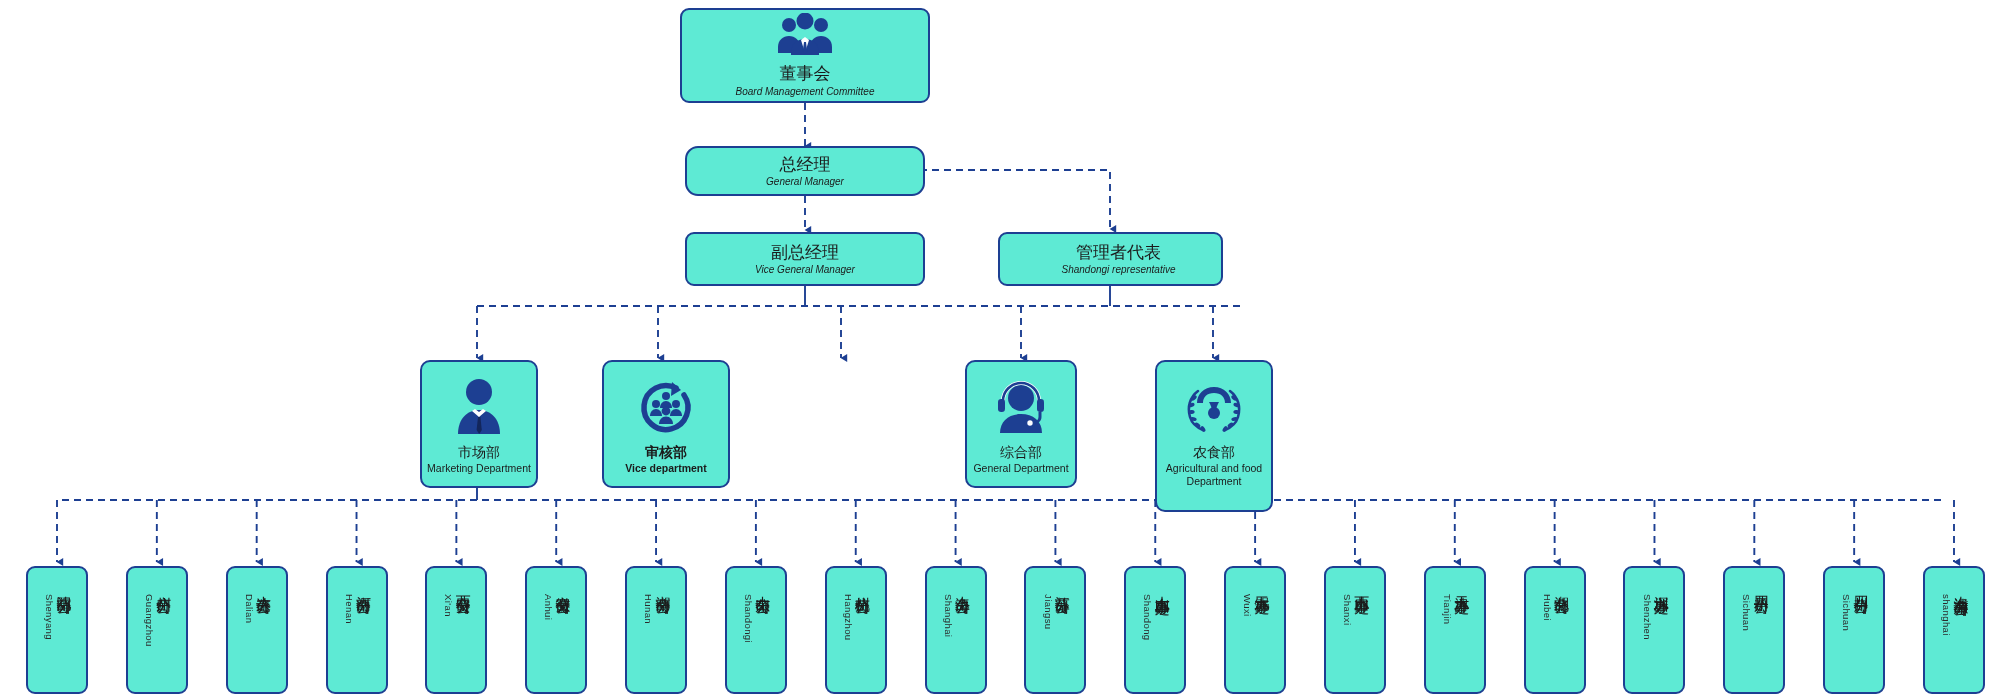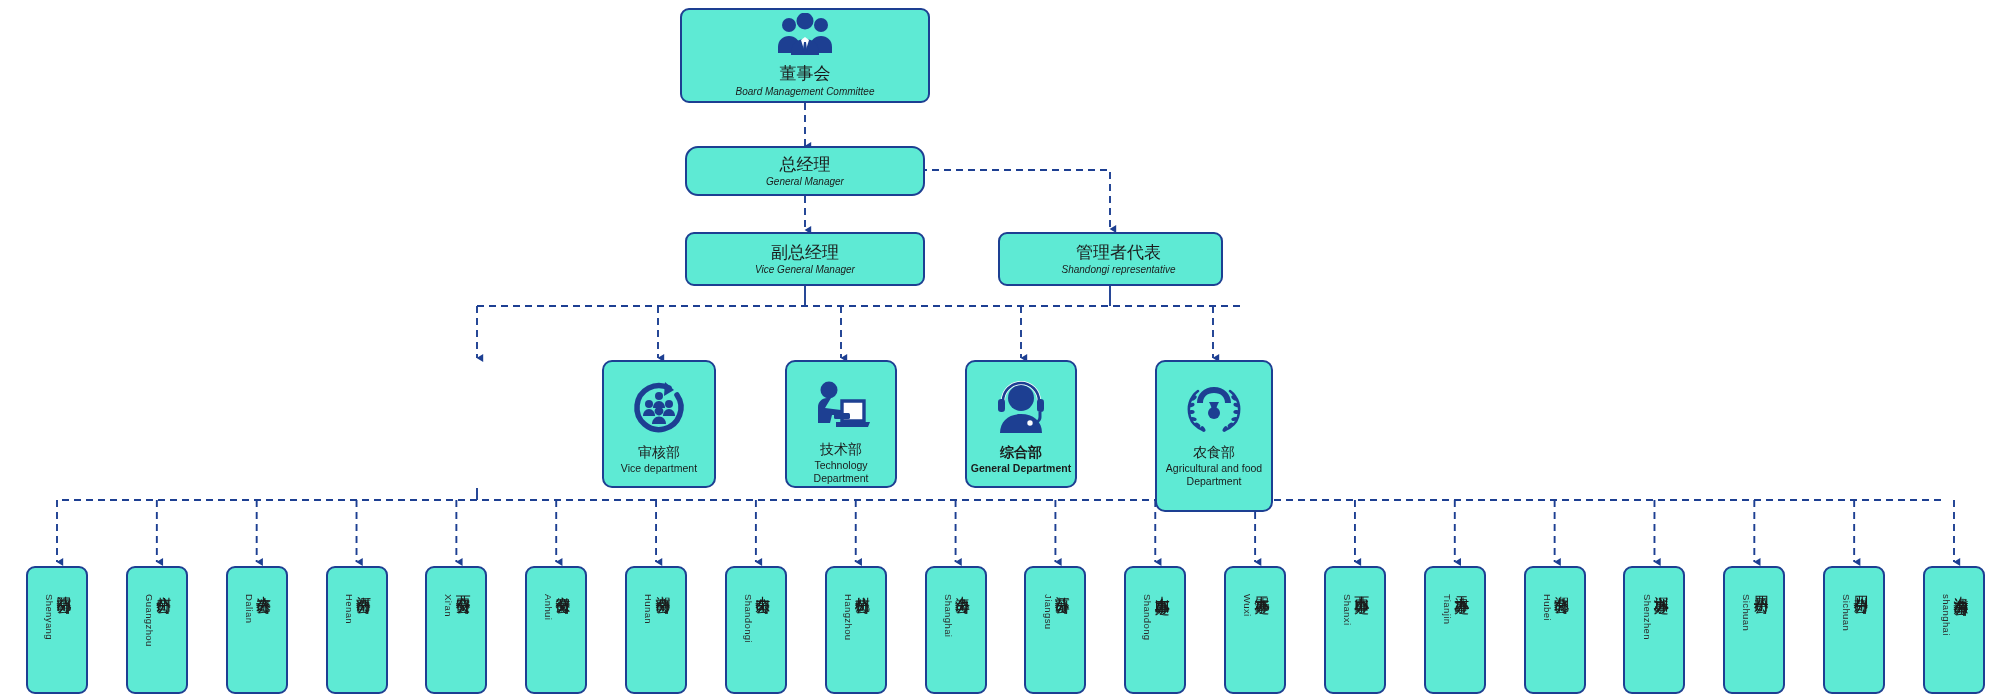--- a/index.html
+++ b/index.html
@@ -150,57 +150,56 @@
   <div class="node exec" style="left:685px;top:232px;width:240px;height:54px;">
     <span class="cn">副总经理</span>
     <span class="en">Vice General Manager</span>
   </div>
 
   <div class="node exec" style="left:998px;top:232px;width:225px;height:54px;padding-left:16px;">
     <span class="cn">管理者代表</span>
     <span class="en">Shandongi representative</span>
   </div>
 
-
-  <div class="node dept" style="left:602px;top:360px;width:114px;height:128px;">
+  <div class="node dept" style="left:420px;top:360px;width:118px;height:128px;">
+    <span class="iconwrap">
+      <svg class="ico" width="50" height="58" viewBox="0 0 50 58" fill="#1d3f92">
+        <circle cx="25" cy="14" r="13"></circle>
+        <path d="M4 56c0-15 9-24 21-24s21 9 21 24z"></path>
+        <path d="M18 33l7 6 7-6-3-2-4 3-4-3z" fill="#fdfdff"></path>
+        <path d="M24 39h2.4l1.4 13-2.6 4-2.6-4z" fill="#13265c"></path>
+      </svg>
+    </span>
+    <span class="cn">市场部</span>
+    <span class="en">Marketing Department</span>
+  </div>
+
+  <div class="node dept" style="left:602px;top:360px;width:128px;height:128px;font-weight:bold;">
     <span class="iconwrap">
       <svg class="ico" width="56" height="56" viewBox="0 0 56 56" fill="none">
         <path d="M46 16a22 22 0 1 1-8-7" stroke="#1d3f92" stroke-width="5.5" fill="none" stroke-linecap="round"></path>
         <path d="M34 3l9 8-10 6z" fill="#1d3f92"></path>
         <g fill="#1d3f92">
           <circle cx="28" cy="17" r="4"></circle>
             <path d="M22 29c0-4 2.6-7 6-7s6 3 6 7z"></path>
           <circle cx="18" cy="25" r="4"></circle>
             <path d="M12 37c0-4 2.6-7 6-7s6 3 6 7z"></path>
           <circle cx="38" cy="25" r="4"></circle>
             <path d="M32 37c0-4 2.6-7 6-7s6 3 6 7z"></path>
           <circle cx="28" cy="32" r="4.4"></circle>
             <path d="M21 45c0-4.4 3-7.6 7-7.6s7 3.2 7 7.6z"></path>
         </g>
       </svg>
     </span>
     <span class="cn">审核部</span>
     <span class="en">Vice department</span>
   </div>
 
-  <div class="node dept" style="left:785px;top:360px;width:112px;height:128px;">
-    <span class="iconwrap">
-      <svg class="ico" width="58" height="54" viewBox="0 0 58 54" fill="#1d3f92">
-        <circle cx="17" cy="11" r="8.5"></circle>
-        <path d="M6 44V28c0-5 4-9 9-9h4l-6 10 16 2v5H20l-2 8z"></path>
-        <path d="M30 22h22v20H30z" fill="#fdfdff" stroke="#1d3f92" stroke-width="3.4"></path>
-        <path d="M24 43h34l-2 5H24z"></path>
-        <rect x="22" y="34" width="16" height="6" rx="1.5"></rect>
-      </svg>
-    </span>
-    <span class="cn">技术部</span>
-    <span class="en">Technology Department</span>
-  </div>
-
-  <div class="node dept" style="left:965px;top:360px;width:112px;height:128px;font-weight:bold;">
+
+  <div class="node dept" style="left:965px;top:360px;width:112px;height:128px;">
     <span class="iconwrap">
       <svg class="ico" width="54" height="56" viewBox="0 0 54 56" fill="#1d3f92">
         <circle cx="27" cy="19" r="13"></circle>
         <path d="M6 54c0-12 9-19 21-19s21 7 21 19z"></path>
         <path d="M9 22a18 18 0 0 1 36 0" fill="none" stroke="#fdfdff" stroke-width="4"></path>
         <path d="M9 22a18 18 0 0 1 36 0" fill="none" stroke="#1d3f92" stroke-width="2.6"></path>
         <rect x="4" y="20" width="7" height="13" rx="3.2"></rect>
         <rect x="43" y="20" width="7" height="13" rx="3.2"></rect>
         <path d="M46 33v5c0 4-4 6-8 6" fill="none" stroke="#1d3f92" stroke-width="3"></path>
         <circle cx="36" cy="44" r="4" fill="#fdfdff" stroke="#1d3f92" stroke-width="2.6"></circle>

